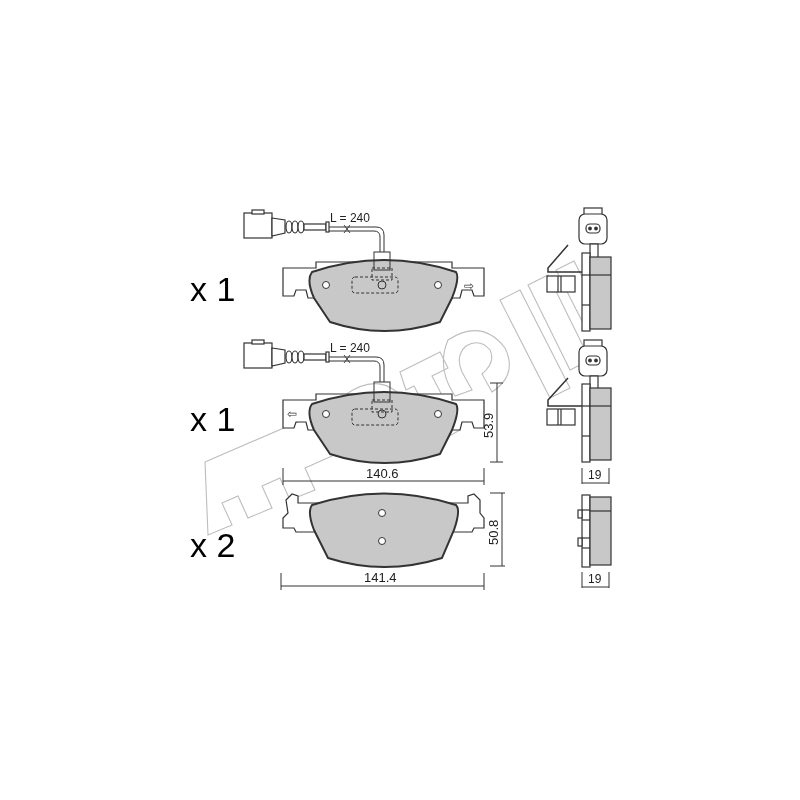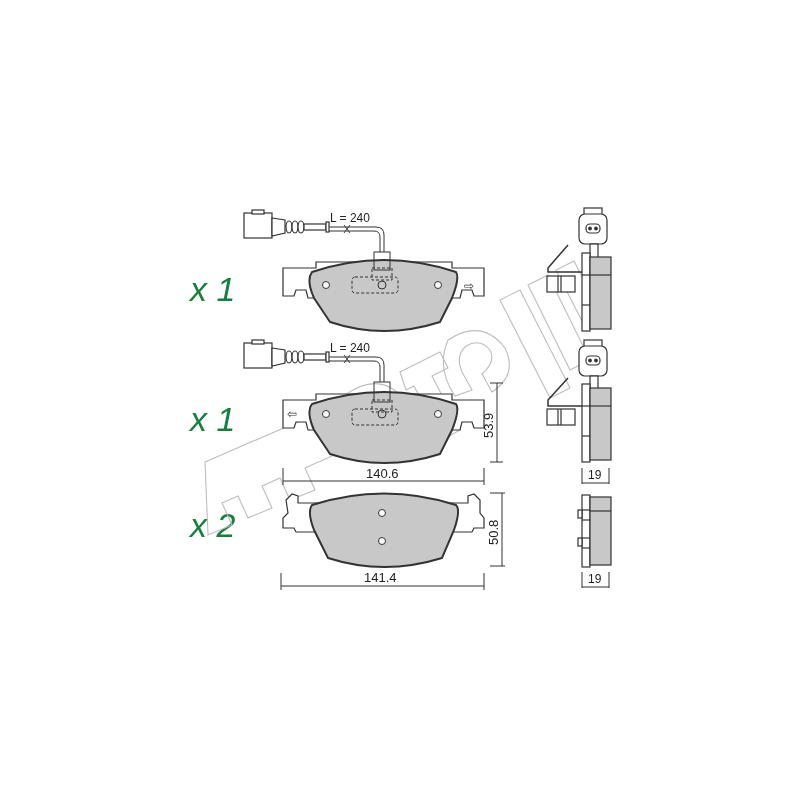--- a/index.html
+++ b/index.html
@@ -1,28 +1,28 @@
 <!DOCTYPE html>
 <html><head>
   <meta charset="utf-8">
   <style>
     html, body { margin: 0; padding: 0; background: #ffffff; }
     body { width: 800px; height: 800px; position: relative; overflow: hidden; font-family: "Liberation Sans", sans-serif; }
     .canvas { position: absolute; left: 0; top: 0; width: 800px; height: 800px; }
-    .qty { position: absolute; font-family: "Liberation Sans", sans-serif; font-size: 34px; color: #15803d; line-height: 1; font-style: italic; }
+    .qty { position: absolute; font-family: "Liberation Sans", sans-serif; font-size: 34px; color: #000000; line-height: 1; }
     svg text { font-family: "Liberation Sans", sans-serif; }
   </style>
 </head>
 <body>
 
 <div class="canvas">
 
   <div class="qty" style="left:190px; top:272px;">x 1</div>
   <div class="qty" style="left:190px; top:402px;">x 1</div>
-  <div class="qty" style="left:190px; top:508px;">x 2</div>
+  <div class="qty" style="left:190px; top:528px;">x 2</div>
 
   <svg width="800" height="800" viewBox="0 0 800 800" style="position:absolute;left:0;top:0;">
     <defs>
 
       <g id="backing-plate">
         <path d="M283,270 L330,270 L330,262 L450,262 L450,270 L484,270 L484,298 L474,298 L472,292 L460,292 L458,300 L310,300 L308,292 L296,292 L294,298 L283,298 Z" fill="#ffffff" stroke="#333" stroke-width="1.2"></path>
       </g>
     </defs>
 
     <g fill="none" stroke="#bdbdbd" stroke-width="1.1">

